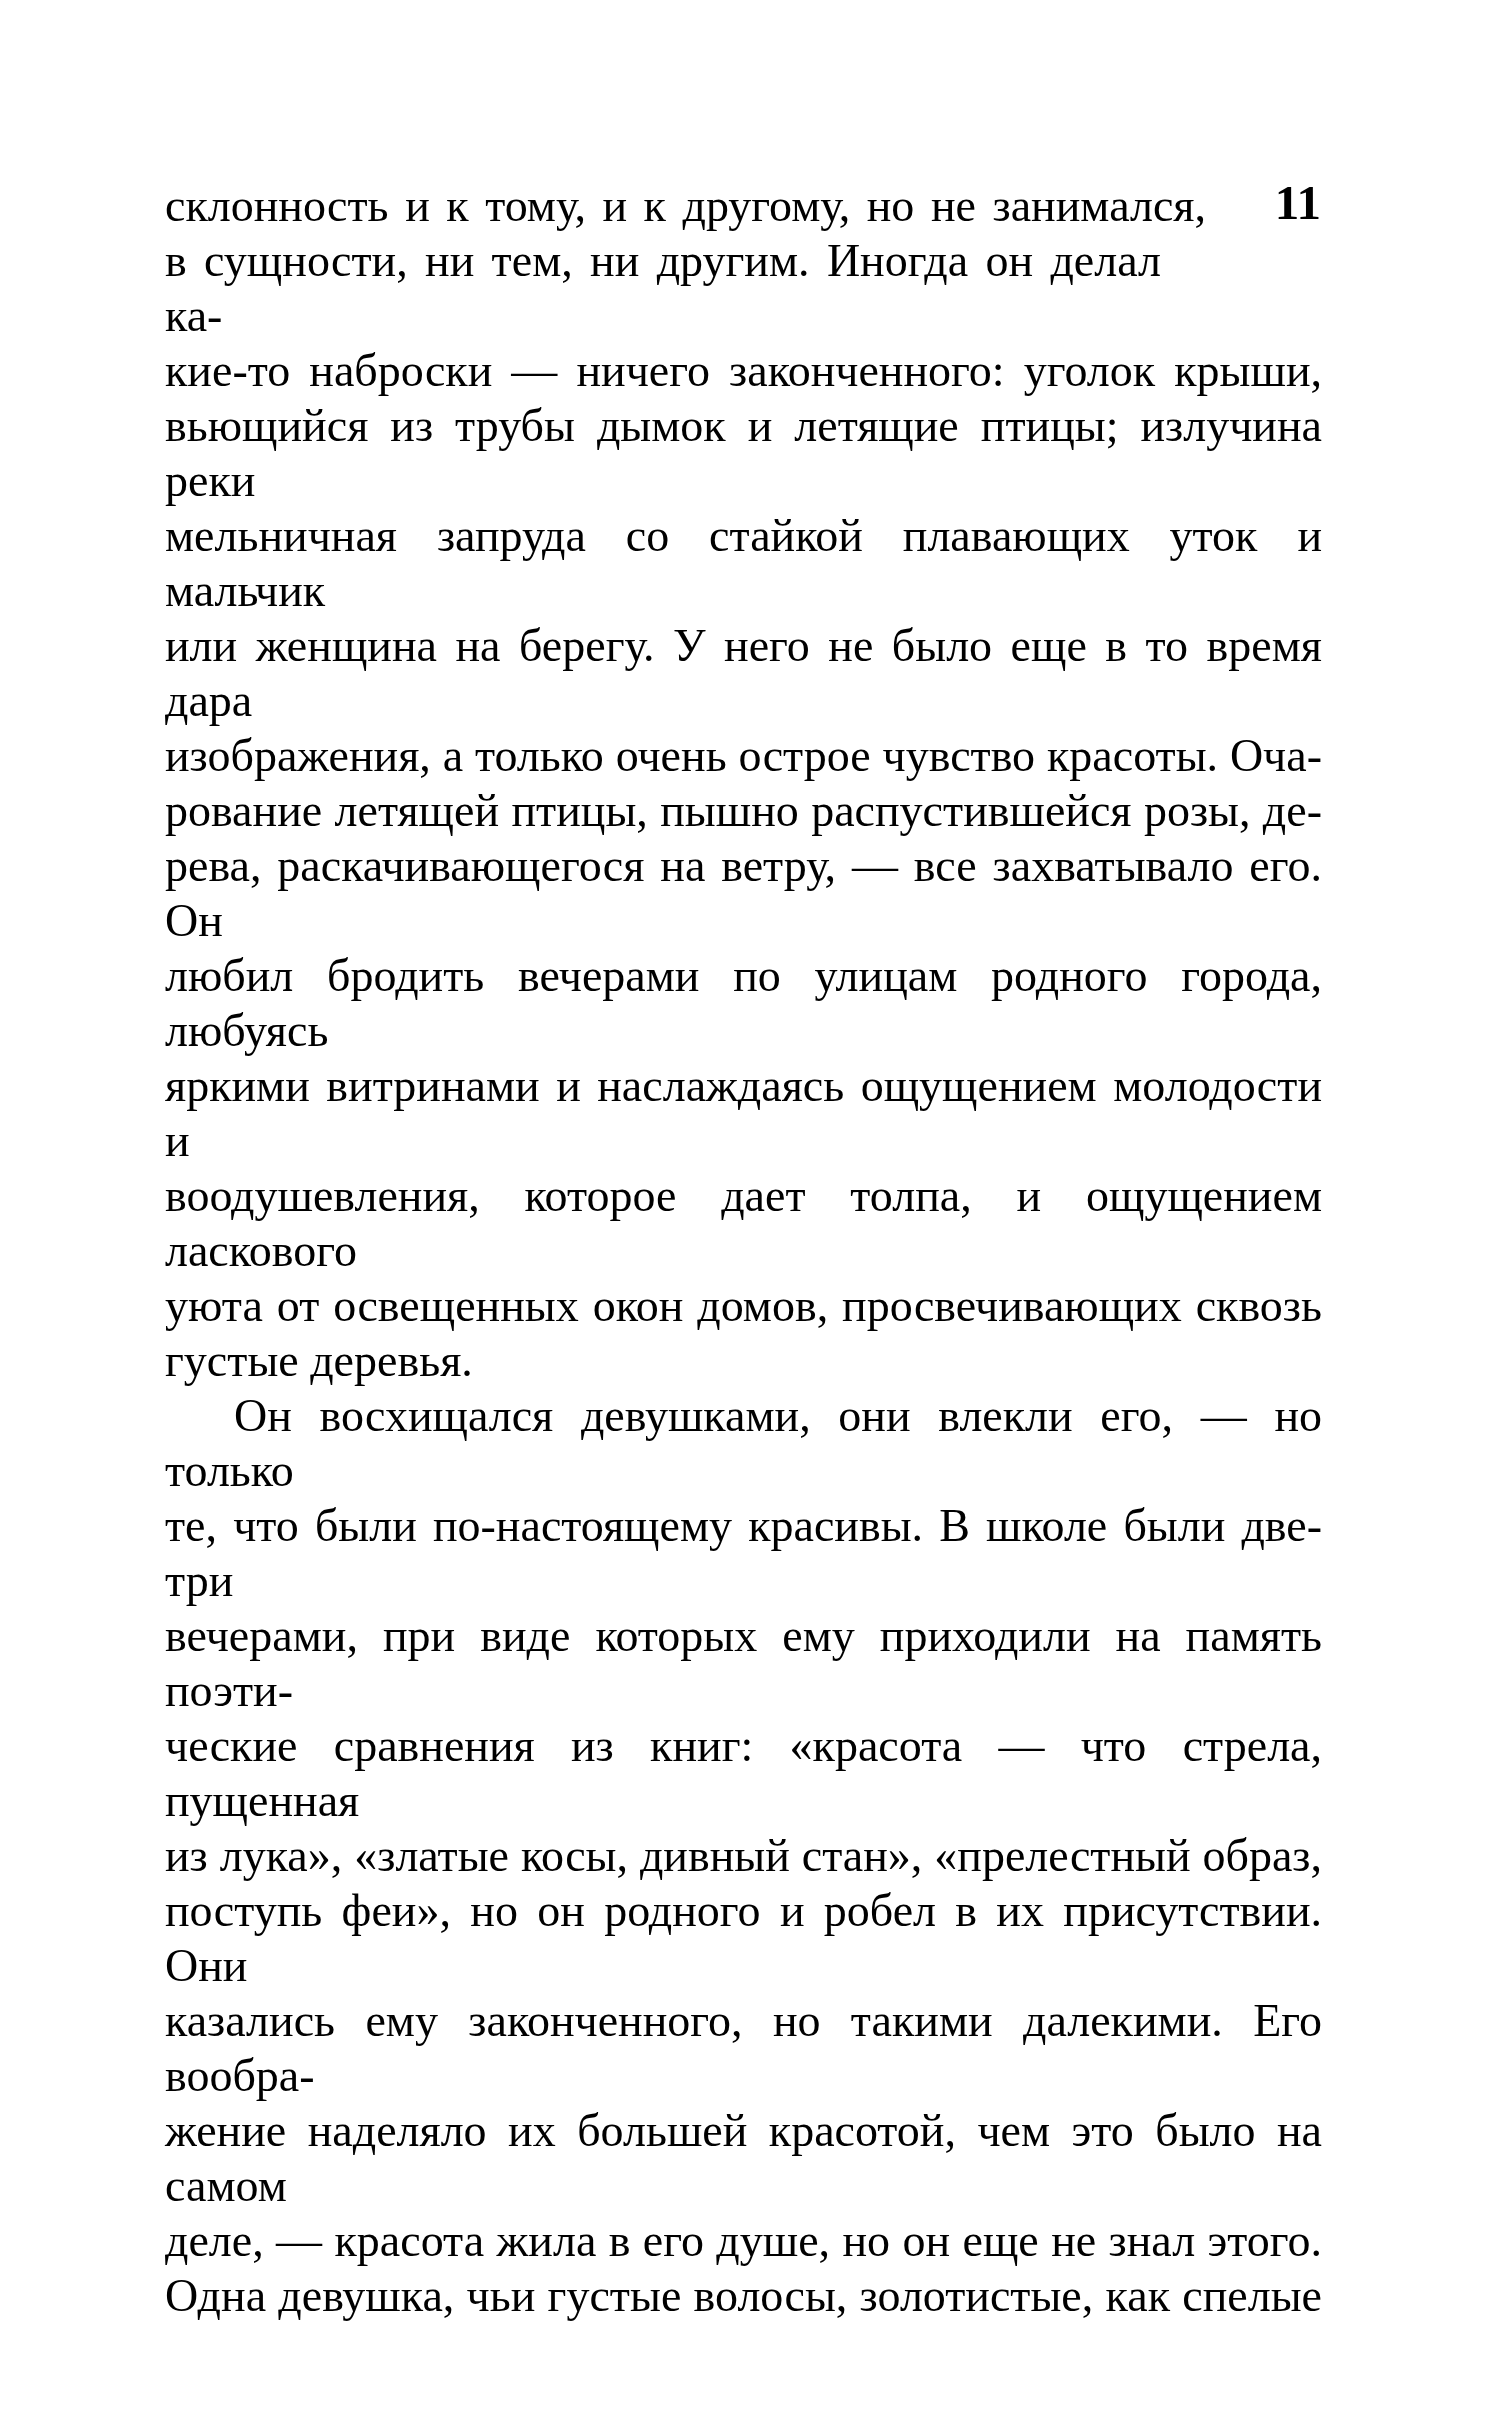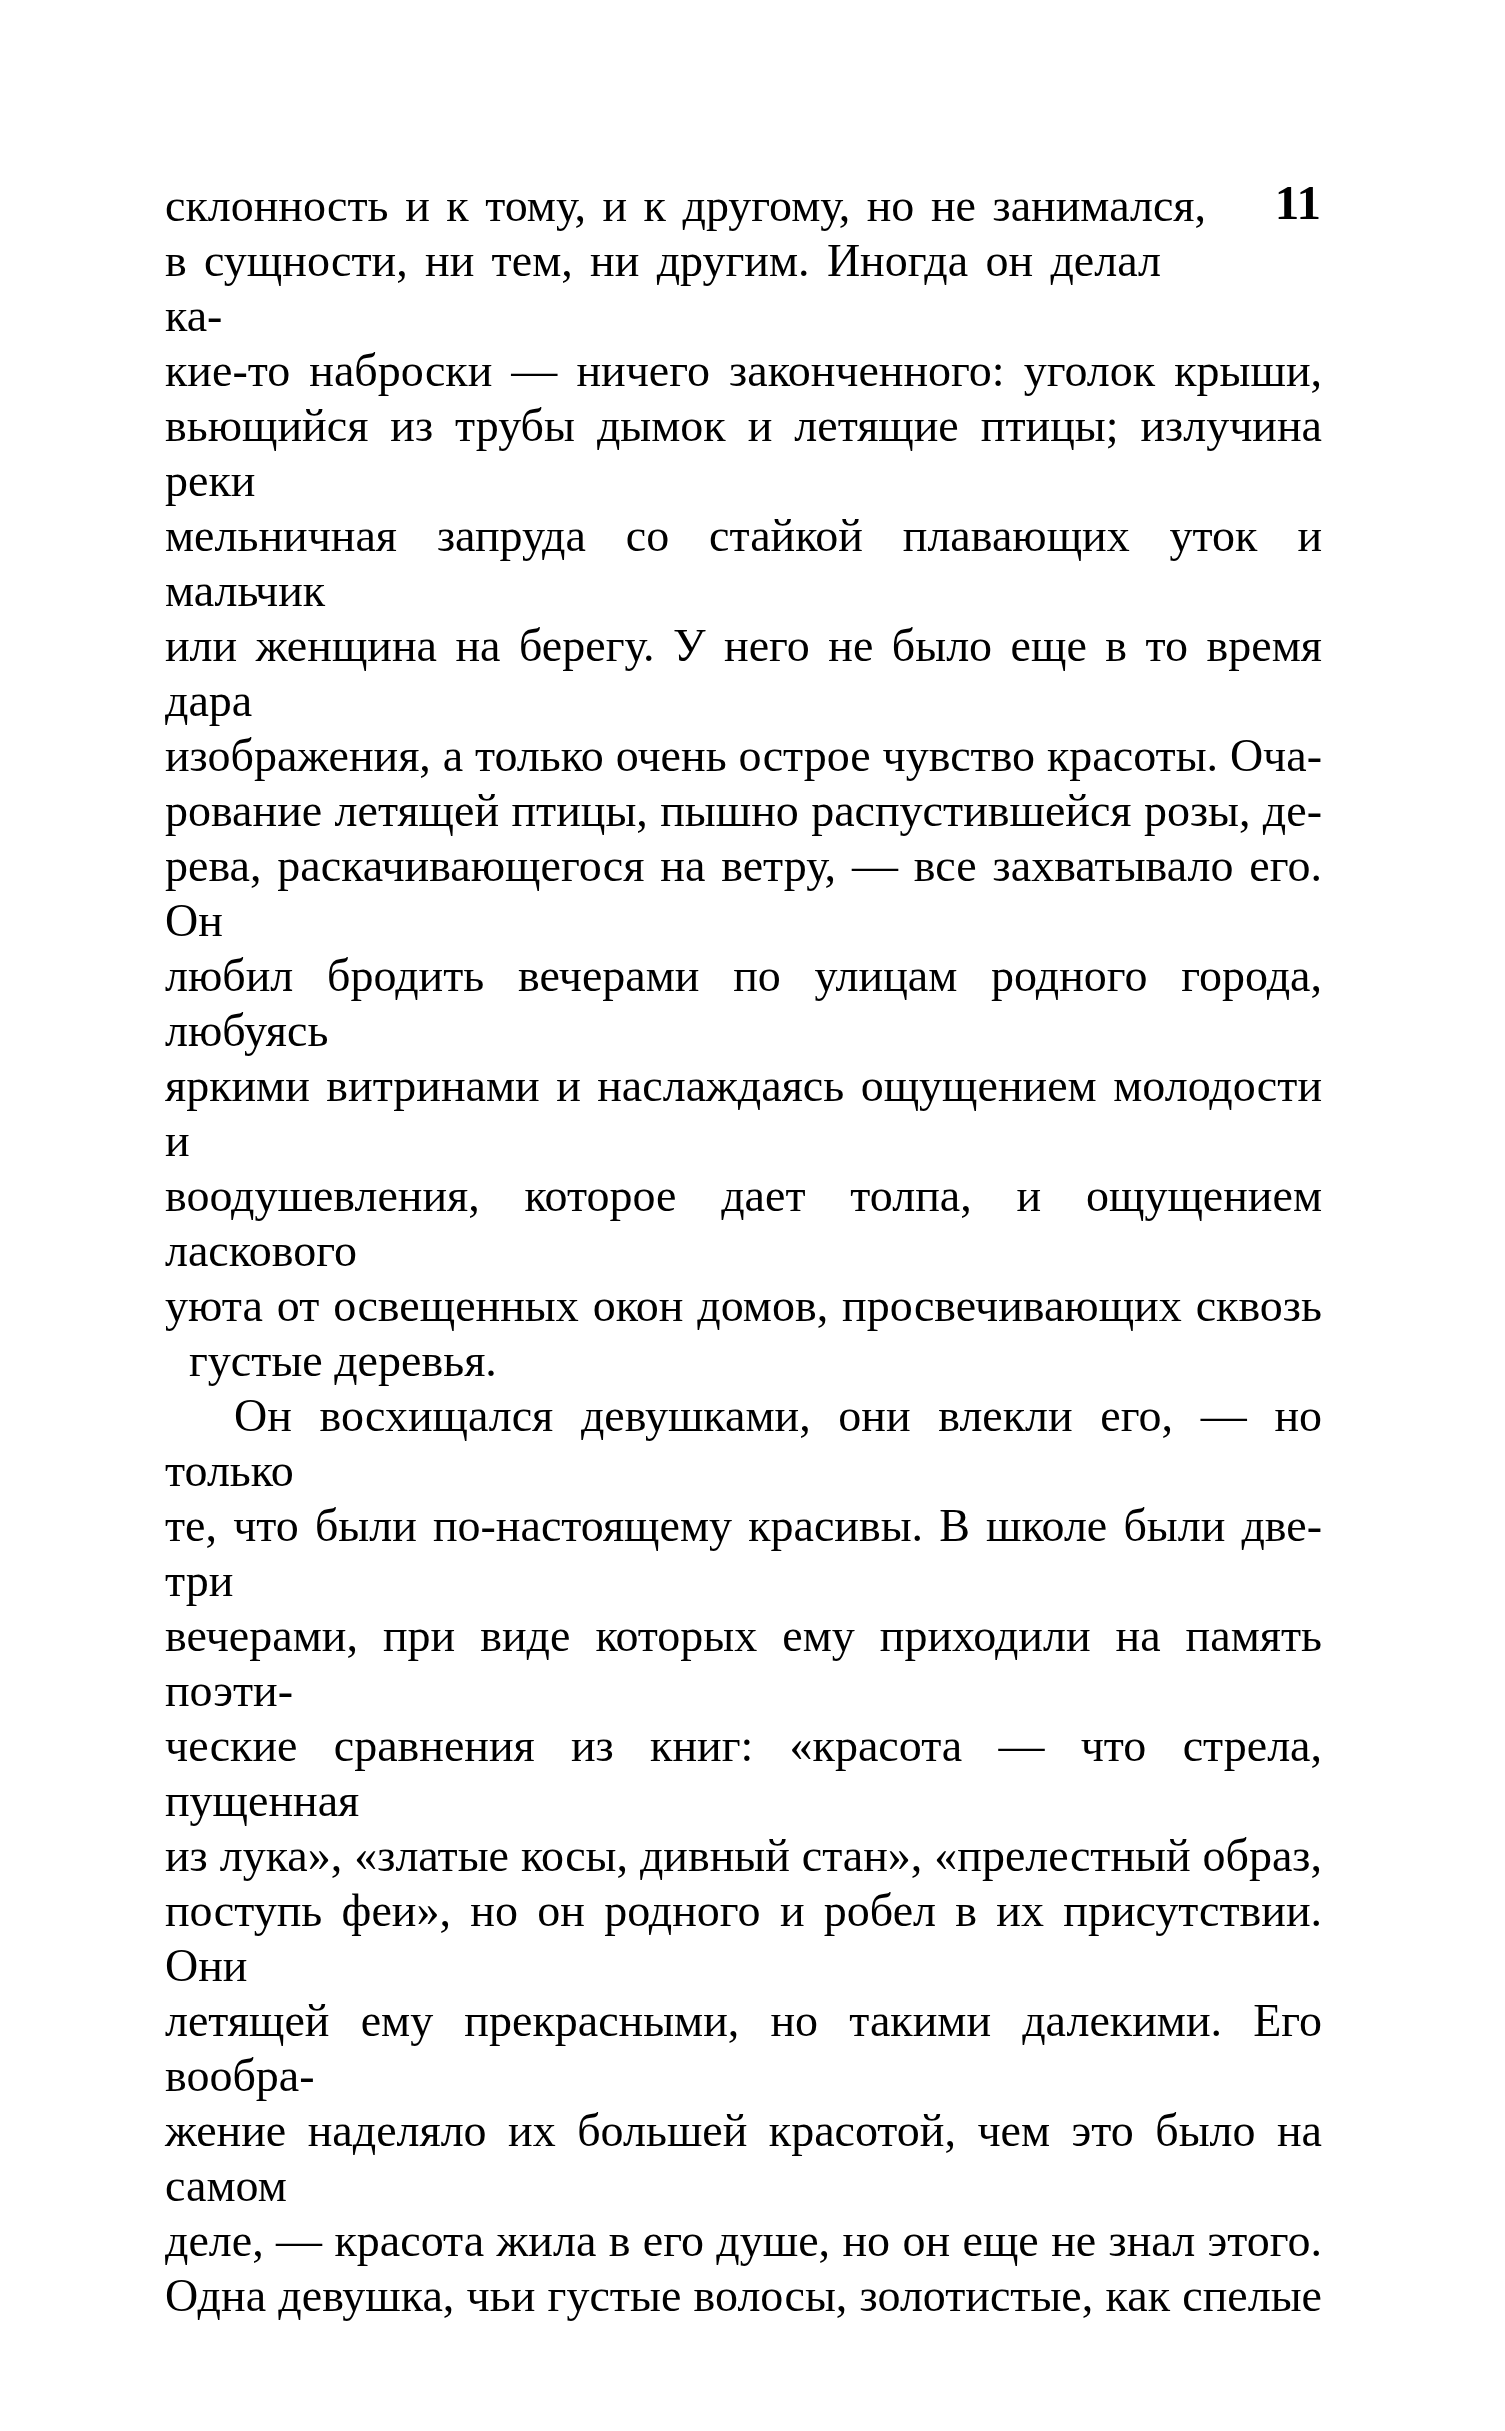--- a/index.html
+++ b/index.html
@@ -27,21 +27,20 @@
   }
   .line {
     text-align: justify;
     text-align-last: justify;
     text-justify: inter-word;
     white-space: normal;
   }
   .line.end {
     text-align: left;
     text-align-last: left;
-    margin-left: 24px;
   }
   .line.indent {
     text-indent: 69px;
   }
   
   .line.short1 { width: 1041px; }
   
   .line.short2 { width: 996px; }
   .page-number {
     position: absolute;
@@ -74,19 +73,19 @@
       <div class="line justify">яркими витринами и наслаждаясь ощущением молодости и</div>
       <div class="line justify">воодушевления, которое дает толпа, и ощущением ласкового</div>
       <div class="line justify">уюта от освещенных окон домов, просвечивающих сквозь</div>
       <div class="line end">густые деревья.</div>
       <div class="line indent justify">Он восхищался девушками, они влекли его, — но только</div>
       <div class="line justify">те, что были по-настоящему красивы. В школе были две-три</div>
       <div class="line justify">вечерами, при виде которых ему приходили на память поэти-</div>
       <div class="line justify">ческие сравнения из книг: «красота — что стрела, пущенная</div>
       <div class="line justify">из лука», «златые косы, дивный стан», «прелестный образ,</div>
       <div class="line justify">поступь феи», но он родного и робел в их присутствии. Они</div>
-      <div class="line justify">летящей ему прекрасными, но такими далекими. Его вообра-</div>
+      <div class="line justify">казались ему законченного, но такими далекими. Его вообра-</div>
       <div class="line justify">жение наделяло их большей красотой, чем это было на самом</div>
       <div class="line justify">деле, — красота жила в его душе, но он еще не знал этого.</div>
       <div class="line justify">Одна девушка, чьи густые волосы, золотистые, как спелые</div>
     </div>
 </div>
 
 
 </body></html>

